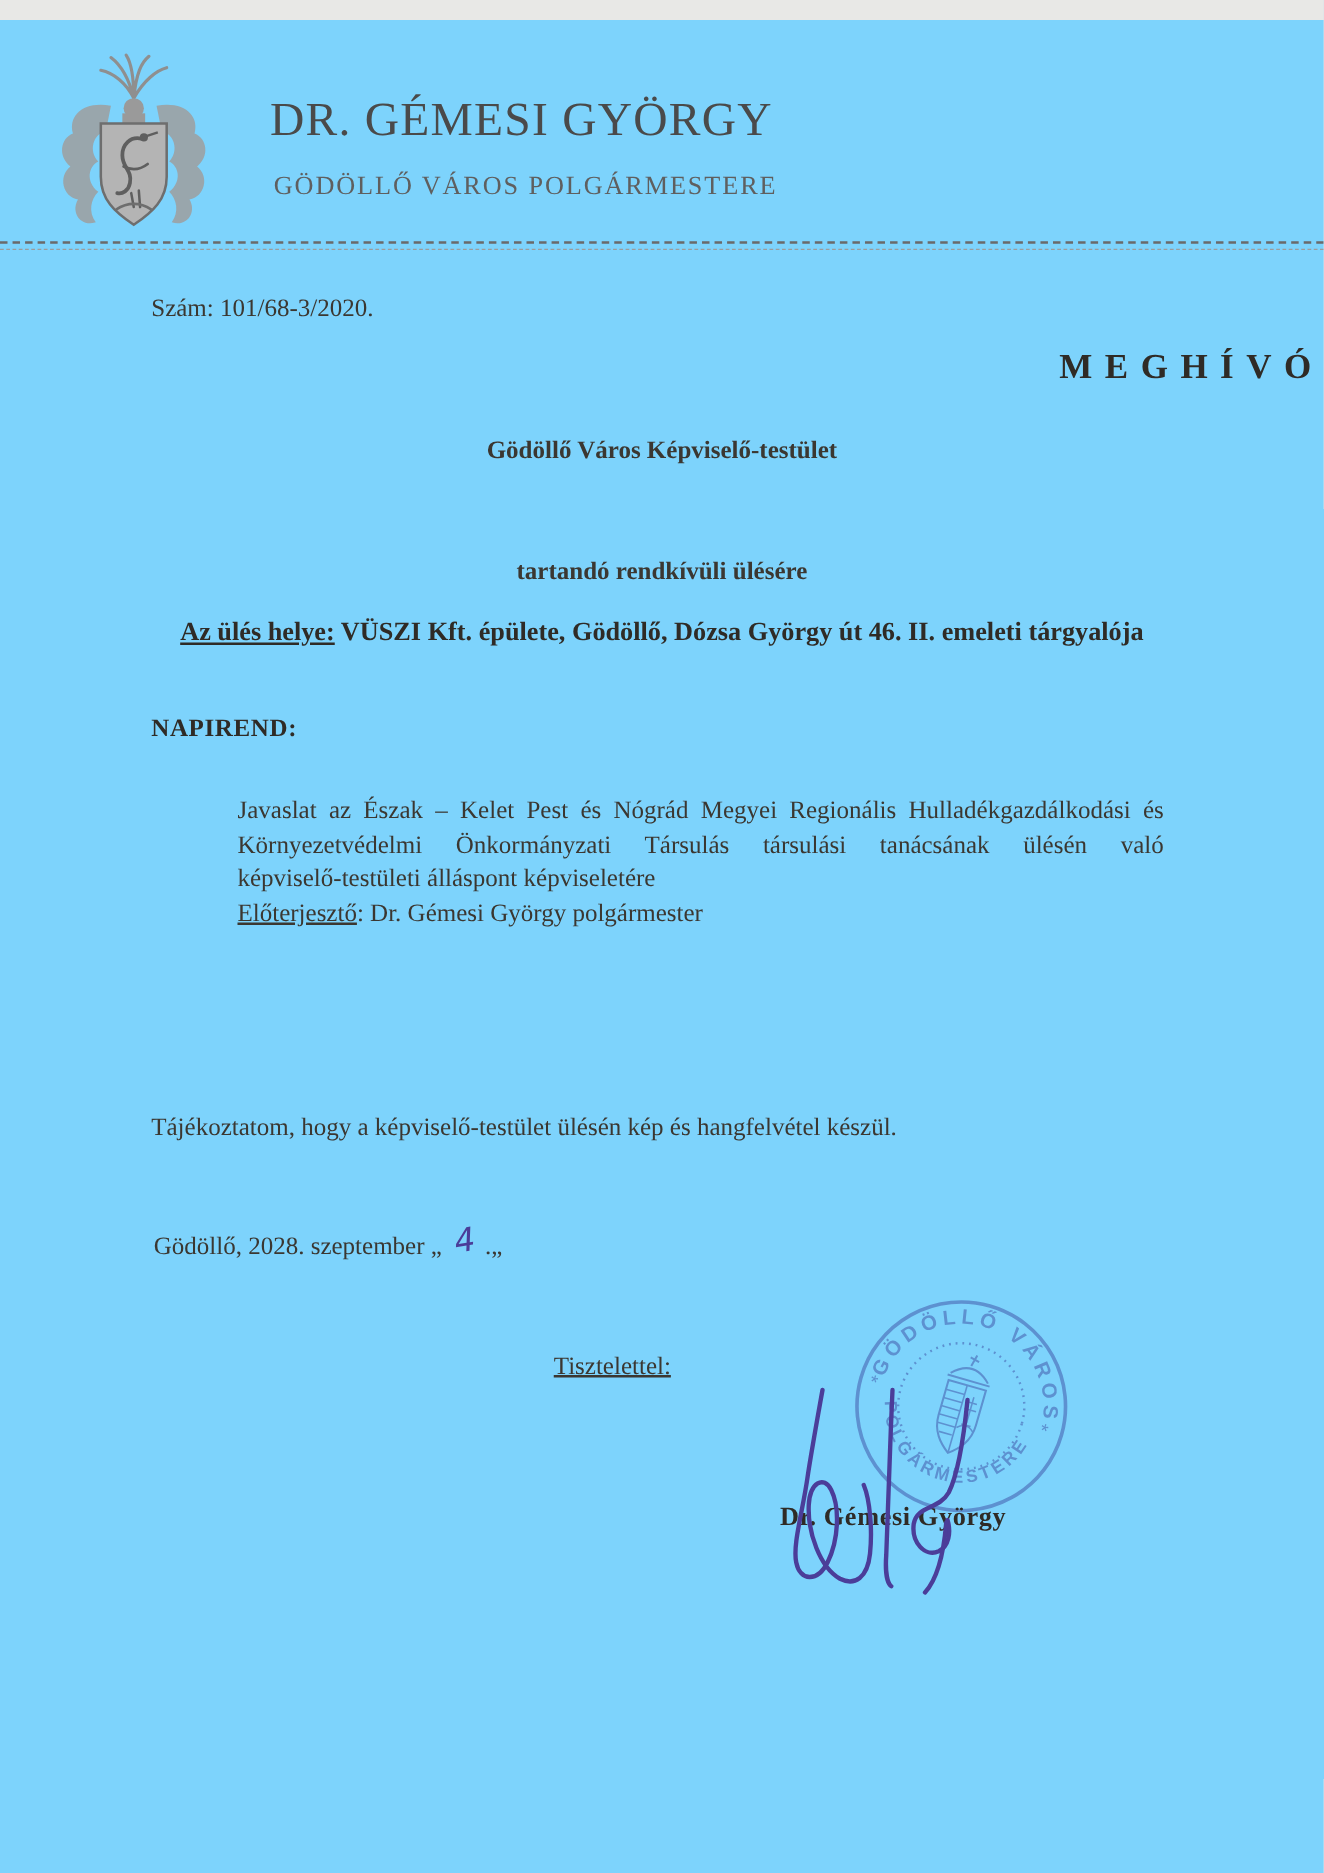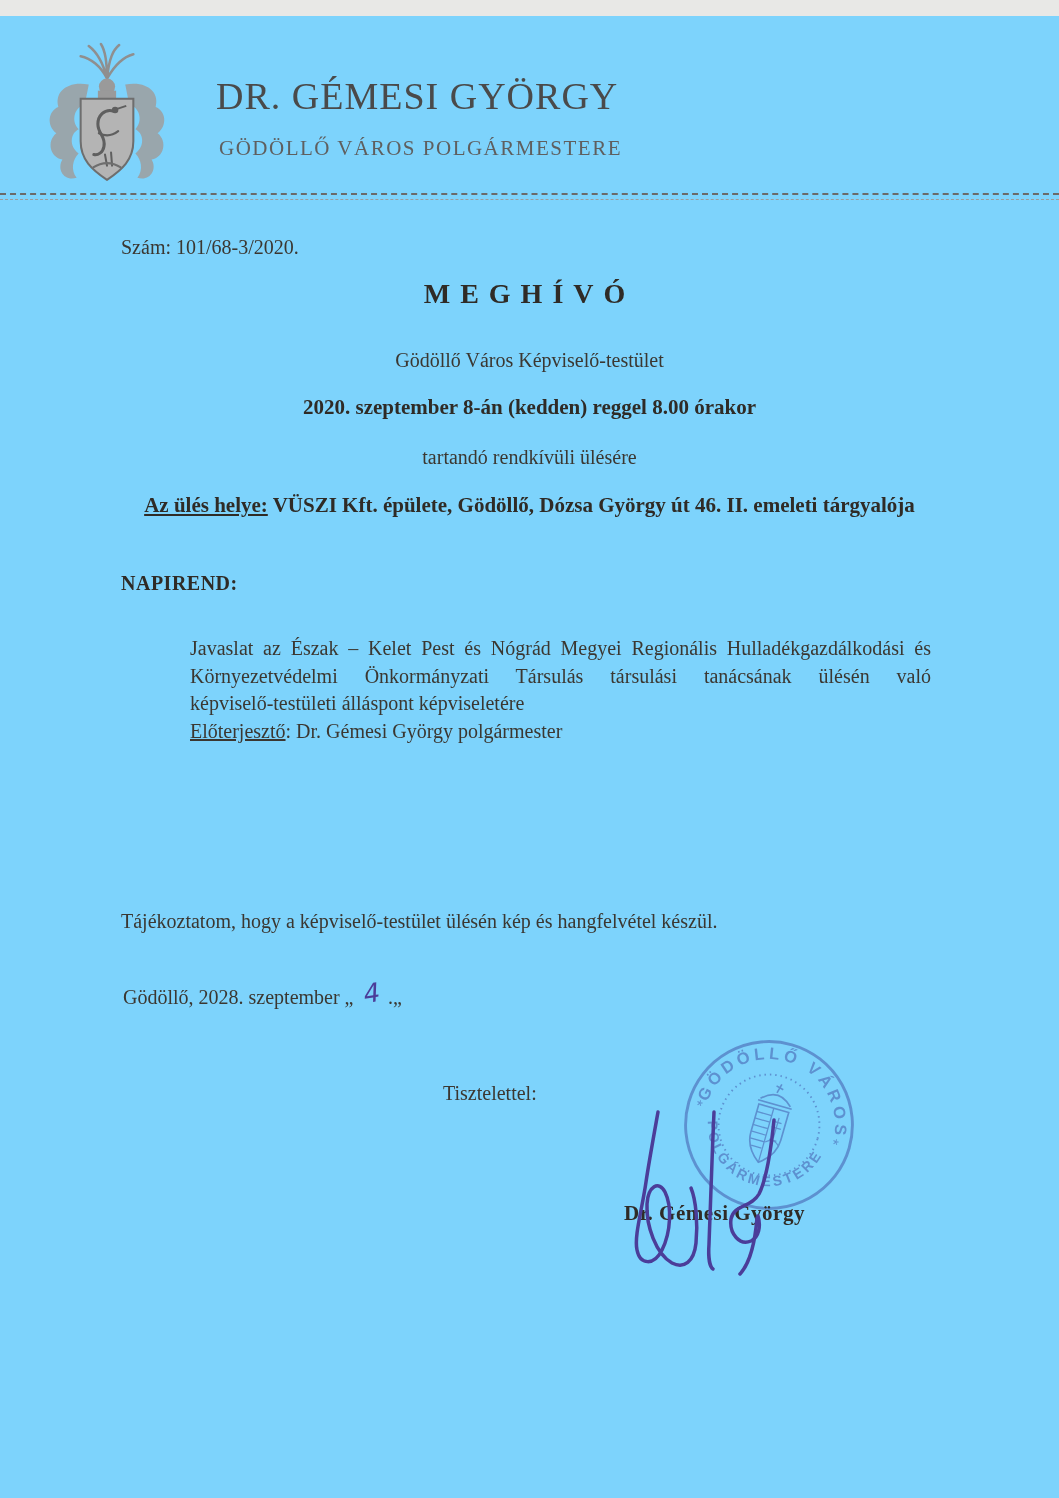--- a/index.html
+++ b/index.html
@@ -24,46 +24,46 @@
   }
   .divider{
     position:absolute;left:0;right:0;top:177px;height:4px;
     border-top:2px dashed #6a6a6a;
     border-bottom:1px dashed #9c9c9c;
   }
   
   .txt{position:absolute;font-size:20px;line-height:27px;}
   .ref{left:121px;top:218px;}
   .doc-title{
-    left:0;width:1059px;top:264px;text-align:center;
+    left:0;width:1059px;top:264px;text-align:right;
     font-size:28px;font-weight:bold;letter-spacing:10px;color:#2f2b26;
   }
-  .center-line{left:0;width:1059px;text-align:center;}
+  .center-line{left:0;width:1059px;text-align:center;font-weight:bold;}
   .l-body{top:331px;}
   .l-datetime{top:378px;font-weight:bold;font-size:21px;color:#2f2b26;}
   .l-kind{top:428px;}
   .l-location{top:476px;font-weight:bold;font-size:21px;color:#2f2b26;}
   .u{text-decoration:underline;font-family:Liberation Serif, serif;}
   .agenda-h{left:121px;top:554px;font-weight:bold;letter-spacing:0.5px;color:#2f2b26;}
   .agenda-item{left:190px;top:619px;width:741px;line-height:27.5px;}
   .jline{text-align:justify;text-align-last:justify;}
   .presenter{left:190px;top:702px;}
   .note1{left:121px;top:794px;width:812px;line-height:30px;}
-  .note2{left:121px;top:892px;}
+  .note2{left:121px;top:873px;}
   .dateline{left:123px;top:966px;}
   .hand-day{
     display:inline-block;
     color:#4b3d99;
     font-size:26px;
     font-style:italic;
     font-family:"DejaVu Sans", sans-serif;
     transform:rotate(-9deg) translateY(-2px);
     margin:0 8px 0 10px;
   }
-  .closing{left:443px;top:1064px;}
+  .closing{left:443px;top:1064px;text-decoration:underline;}
   .signer-name{
     left:624px;top:1184px;font-size:21px;font-weight:bold;color:#2f2b26;letter-spacing:0.5px;z-index:2;
   }
   
   .stamp{position:absolute;left:672px;top:1012px;width:194px;height:194px;z-index:1;opacity:0.92;}
   .stamp-txt{font-family:"Liberation Sans", sans-serif;font-size:17px;font-weight:bold;
     letter-spacing:4px;fill:#5b8ccd;stroke:none;}
   .stamp-txt-sm{font-family:"Liberation Sans", sans-serif;font-size:14.5px;font-weight:bold;
     letter-spacing:3px;fill:#5b8ccd;stroke:none;}
   .stamp-star{font-family:"Liberation Sans", sans-serif;font-size:16px;fill:#5b8ccd;stroke:none;}
@@ -97,21 +97,20 @@
     <div class="hdr-org">GÖDÖLLŐ VÁROS POLGÁRMESTERE</div>
     <div class="divider"></div>
   </div>
 
   <div class="txt ref">Szám: 101/68-3/2020.</div>
 
   <div class="txt doc-title">MEGHÍVÓ</div>
 
   <div class="txt center-line l-body">Gödöllő Város Képviselő-testület</div>
 
-  <div class="txt center-line l-datetime">2020. szeptember 8-án (kedden) reggel 8.00 órakor</div>
 
   <div class="txt center-line l-kind">tartandó rendkívüli ülésére</div>
 
   <div class="txt center-line l-location"><span class="u">Az ülés helye:</span><span> VÜSZI Kft. épülete, Gödöllő, Dózsa György út 46. II. emeleti tárgyalója</span></div>
 
   <div class="txt agenda-h">NAPIREND:</div>
 
   <div class="txt agenda-item">
     <div class="jline">Javaslat az Észak – Kelet Pest és Nógrád Megyei Regionális Hulladékgazdálkodási és</div>
     <div class="jline">Környezetvédelmi Önkormányzati Társulás társulási tanácsának ülésén való</div>

